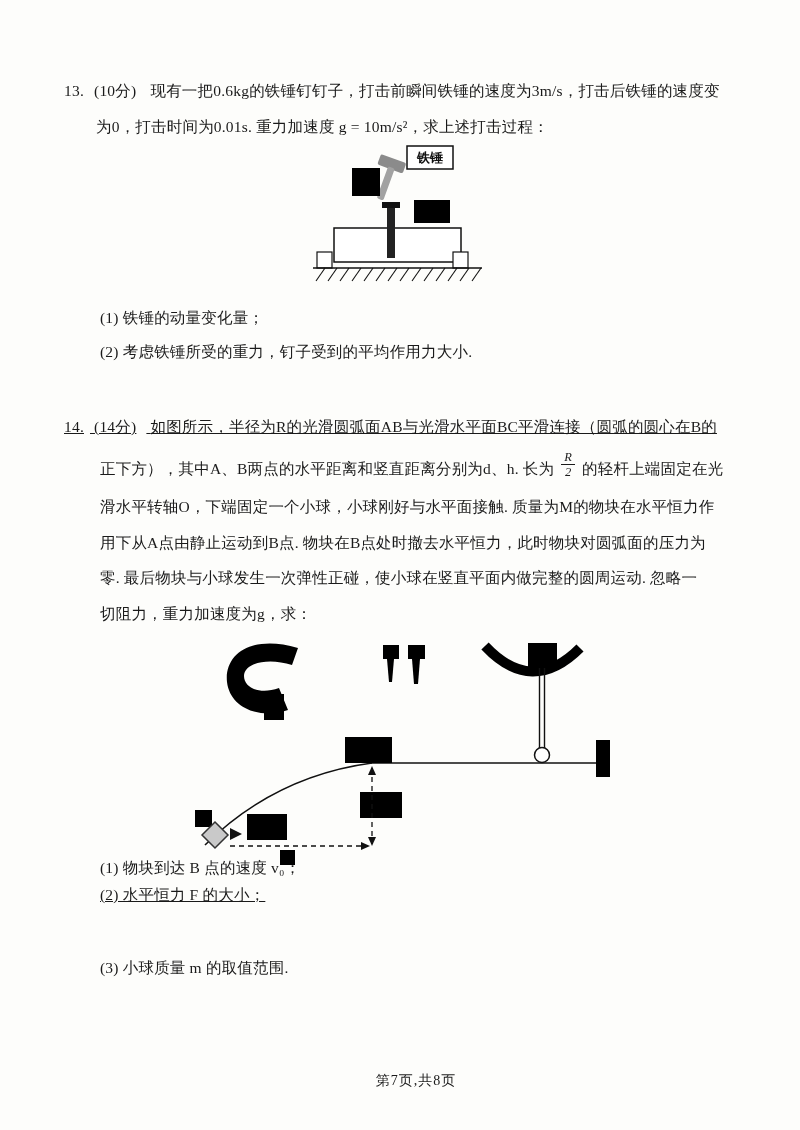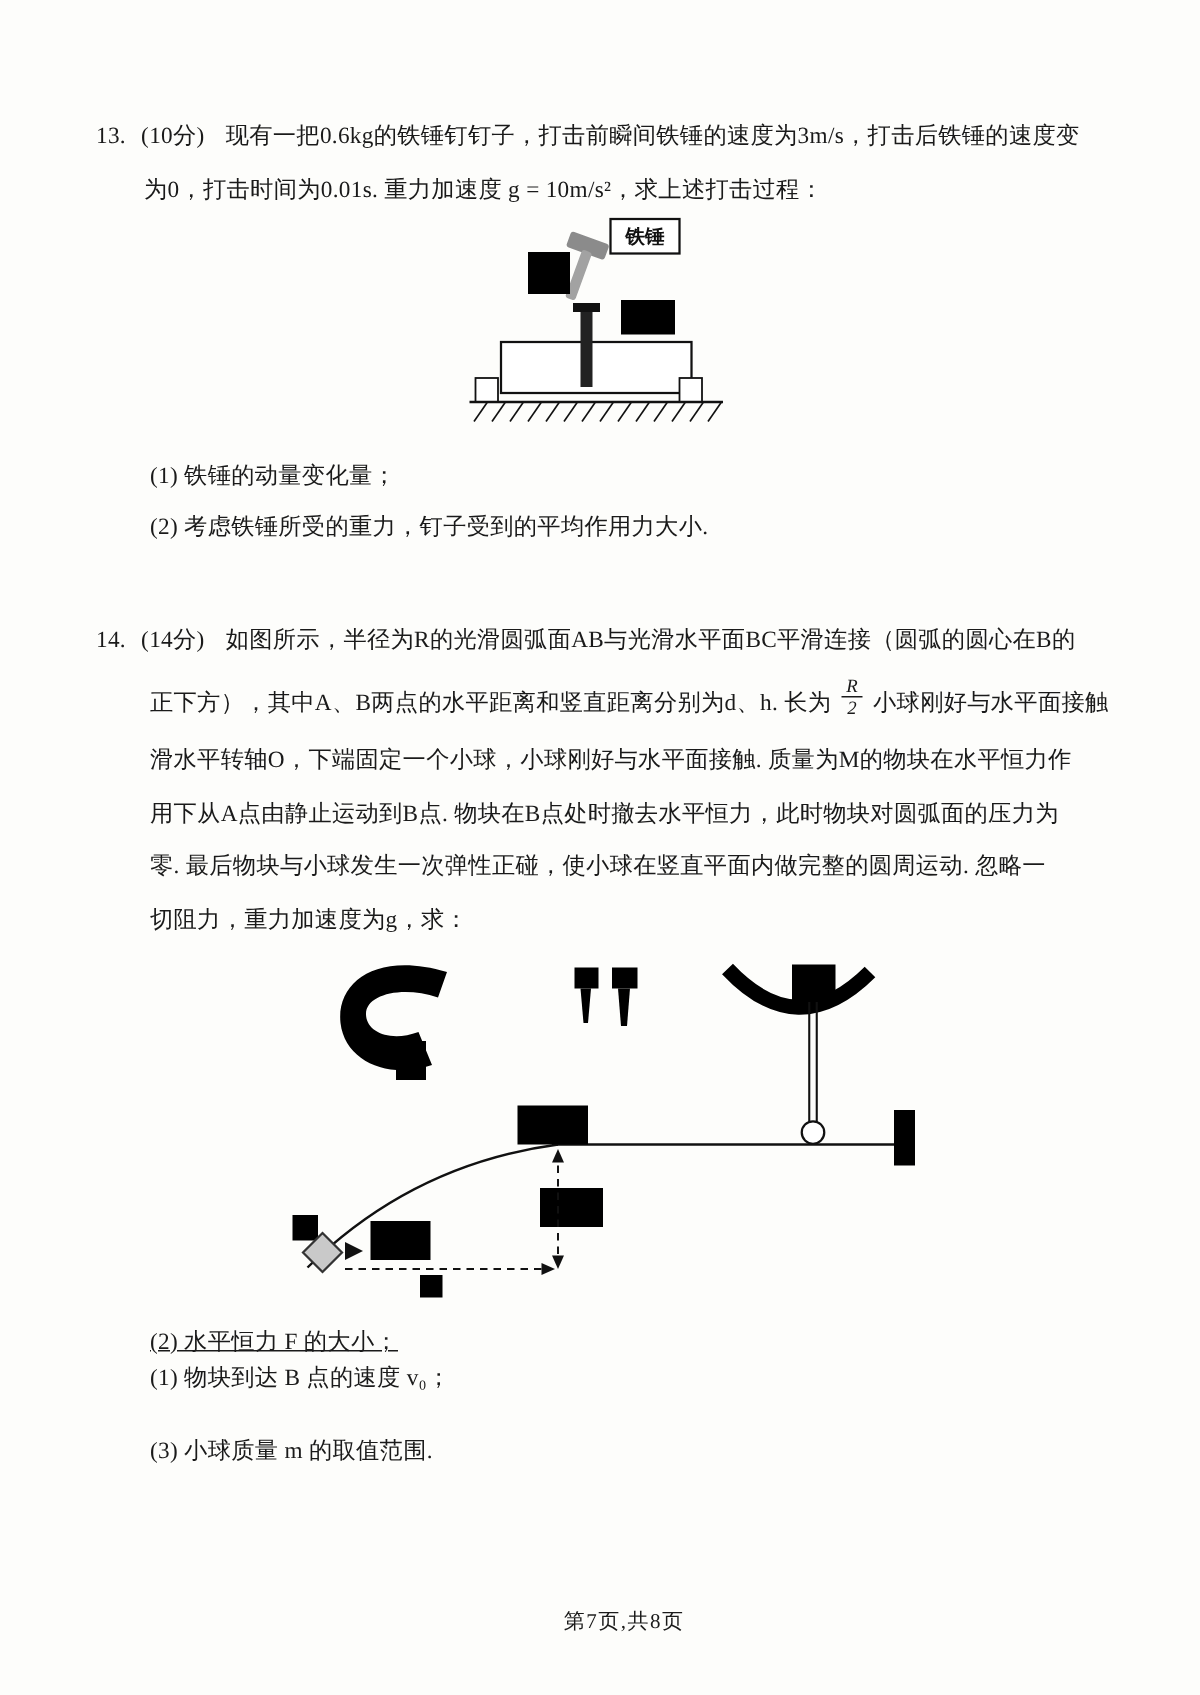--- a/index.html
+++ b/index.html
@@ -76,32 +76,32 @@
       <line x1="140" y1="128" x2="131" y2="141"></line>
         <line x1="152" y1="128" x2="143" y2="141"></line>
       <line x1="164" y1="128" x2="155" y2="141"></line>
         <line x1="176" y1="128" x2="167" y2="141"></line>
     </g>
   </svg>
 
   <div class="tl" style="left:100px; top:307px;text-align:right;">(1)  铁锤的动量变化量；</div>
   <div class="tl" style="left:100px; top:341px;">(2)  考虑铁锤所受的重力，钉子受到的平均作用力大小.</div>
 
-  <div class="tl" style="left:64px; top:416px;">
+  <div class="tl" style="left:64px; top:416px;text-decoration:underline;">
     <span class="pnum">14.</span>
     <span class="pscore">(14分)</span>
     <span>如图所示，半径为R的光滑圆弧面AB与光滑水平面BC平滑连接（圆弧的圆心在B的</span>
   </div>
   <div class="tl l2flex" style="left:100px; top:450px;align-items:flex-end;">
     <span>正下方），其中A、B两点的水平距离和竖直距离分别为d、h.  长为</span>
     <span class="frac">
       <span class="num">R</span>
       <span class="den">2</span>
     </span>
-    <span>小球刚好与水平面接触</span>
+    <span>的轻杆上端固定在光</span>
   </div>
   <div class="tl" style="left:100px; top:496px;">滑水平转轴O，下端固定一个小球，小球刚好与水平面接触.  质量为M的物块在水平恒力作</div>
   <div class="tl" style="left:100px; top:532px;">用下从A点由静止运动到B点.  物块在B点处时撤去水平恒力，此时物块对圆弧面的压力为</div>
   <div class="tl" style="left:100px; top:603px;">切阻力，重力加速度为g，求：</div>
   <div class="tl" style="left:100px; top:567px;">零.  最后物块与小球发生一次弹性正碰，使小球在竖直平面内做完整的圆周运动.  忽略一</div>
 
   <svg class="fig" style="left:180px; top:638px;" width="440" height="235" viewBox="0 0 440 235">
 
     <path d="M118 10 C 72 -4, 44 16, 47 44 C 50 70, 80 82, 108 72 L 99 50 C 80 57, 64 50, 64 38 C 64 25, 88 19, 112 27 Z" fill="#000"></path>
     <rect x="84" y="56" width="20" height="26" fill="#000"></rect>
@@ -140,19 +140,19 @@
       <polygon points="188,137 196,137 192,128" fill="#111"></polygon>
       <polygon points="188,199 196,199 192,208" fill="#111"></polygon>
     </g>
 
     <g>
       <line x1="50" y1="208" x2="188" y2="208" stroke="#111" stroke-width="1.3" stroke-dasharray="5,4"></line>
       <polygon points="181,204 181,212 190,208" fill="#111"></polygon>
     </g>
   </svg>
 
-  <div class="tl" style="left:100px; top:908px;">(1)  物块到达 B 点的速度 v₀；</div>
+  <div class="tl" style="left:100px; top:857px;">(1)  物块到达 B 点的速度 v₀；</div>
   <div class="tl" style="left:100px; top:884px;text-decoration:underline;">(2)  水平恒力 F 的大小；</div>
   <div class="tl" style="left:100px; top:957px;">(3)  小球质量 m 的取值范围.</div>
 
   <div class="footer">第7页,共8页</div>
 
 </div>
 
 </body></html>

